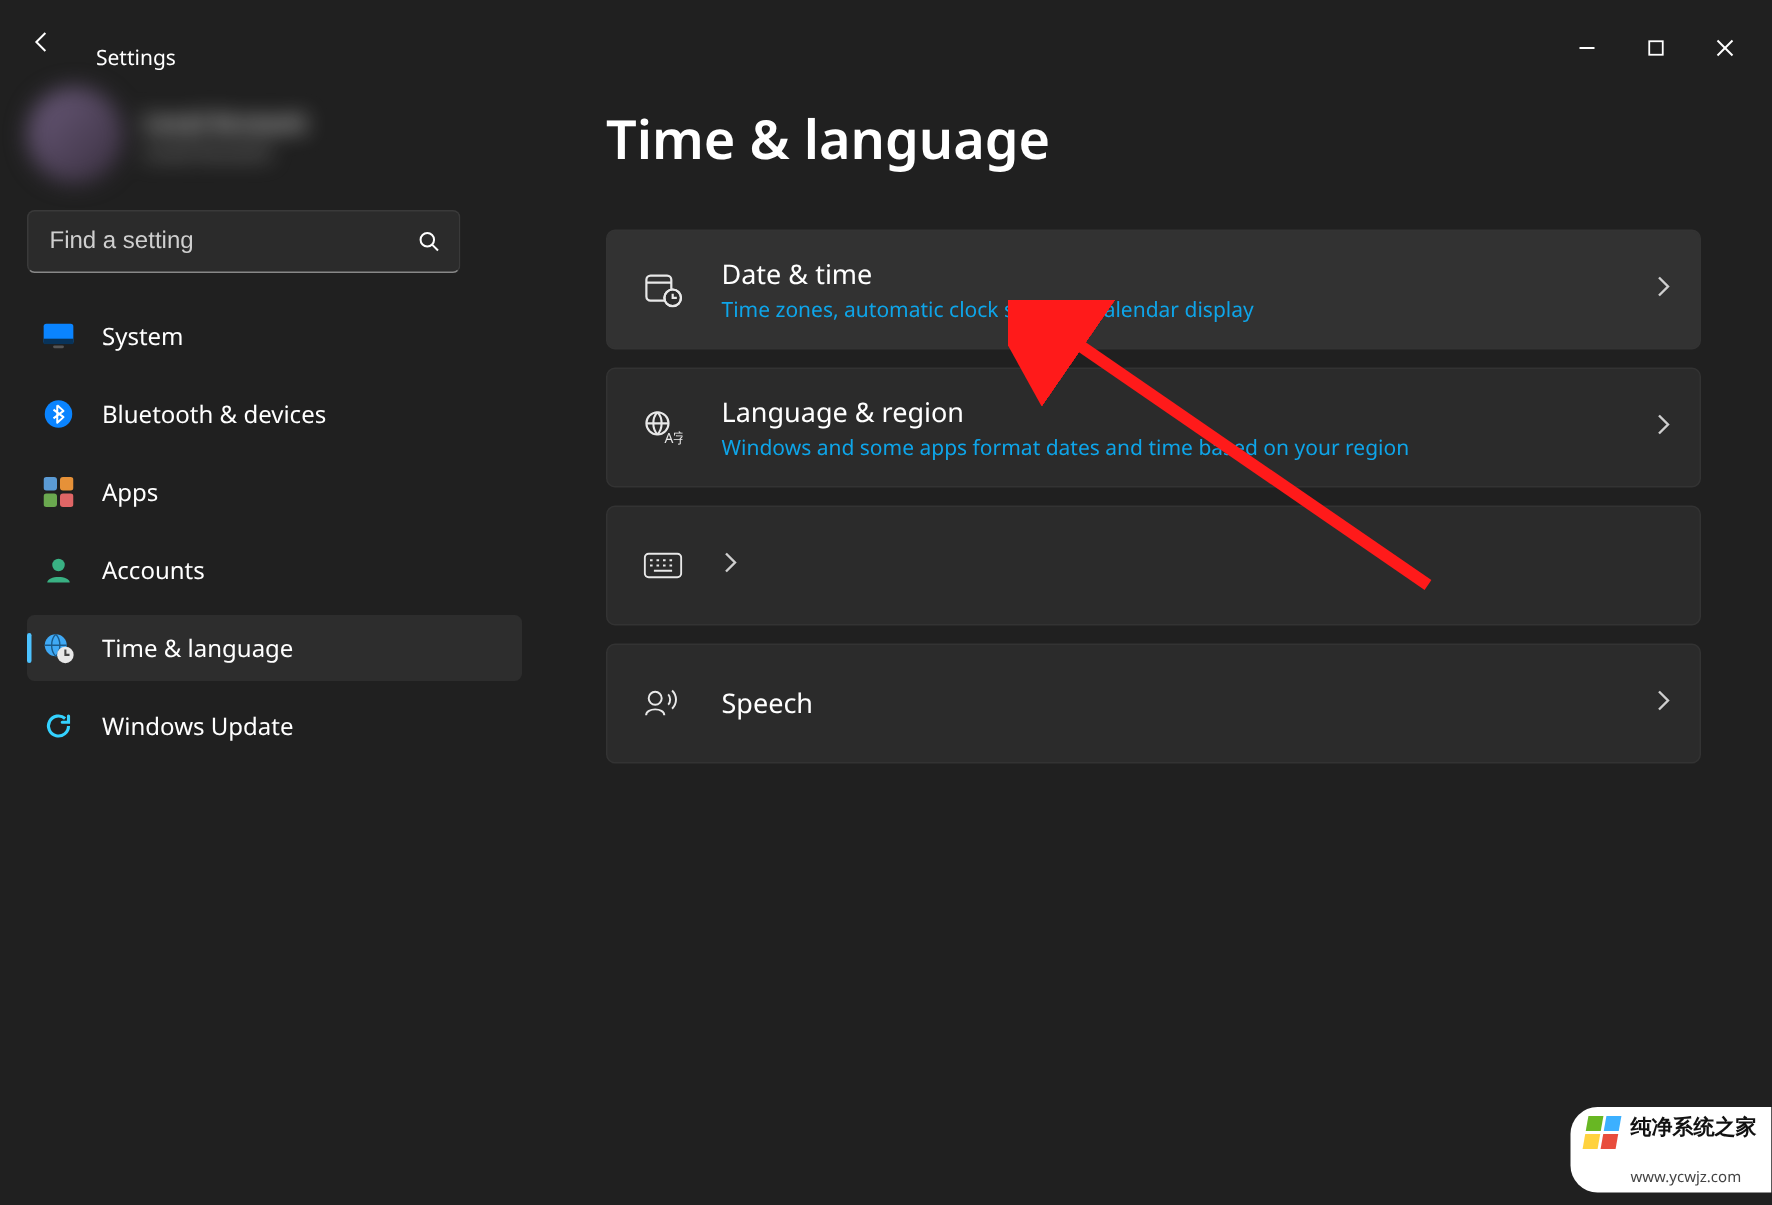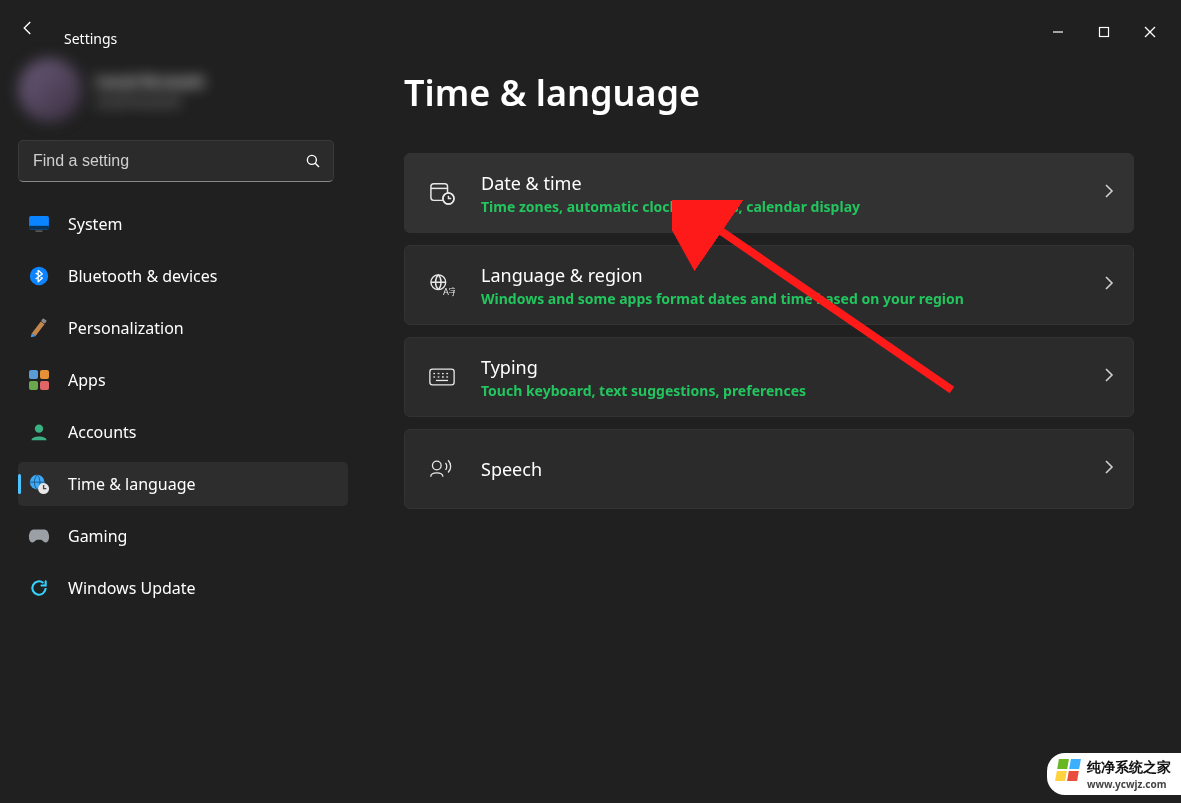--- a/index.html
+++ b/index.html
@@ -40,21 +40,21 @@
   }
   .avatar {
     width: 64px; height: 64px; border-radius: 50%;
     background: linear-gradient(135deg,#6a5a7a,#3a3040);
   }
   .profile-text .name { font-size: 16px; font-weight:600; color:#f0f0f0;}
   .profile-text .sub { font-size: 13px; color:#bdbdbd;}
   .search-wrap {
     position: relative;
     margin-bottom: 20px;
-    width: 316px;
+    width: 289px;
   }
   .search {
     width: 100%; height: 42px;
     background: #2b2b2b;
     border: 1px solid #3a3a3a;
     border-bottom: 1px solid #888;
     border-radius: 5px;
     color: #d0d0d0;
     font-size: 16px;
     padding: 0 40px 0 14px;
@@ -97,38 +97,38 @@
     border-radius:6px;
     height:80px;
     display:flex; align-items:center;
     padding: 0 18px 0 24px;
     gap: 26px;
   }
   .card.hover { background:#323232; }
   .card .cico { width:26px; display:flex; align-items:center; justify-content:center;}
   .card .ctext { flex:1; }
   .card .ctitle { font-size:18px; color:#fff;}
-  .card .csub { font-size:14px; color:#22c55e; margin-top:2px;font-weight:bold;}
+  .card .csub { font-size:14px; color:#0ea5e9; margin-top:2px;}
   .chev { color:#cfcfcf; }
 
   .arrow-annot {
     position:absolute;
     left:672px; top:200px;
     pointer-events:none;
   }
   .watermark {
     position:absolute; right:0; bottom:8px;
     background:#fff; color:#111;
     font-size:14px; font-weight:700;
     padding:4px 10px 4px 40px;
     border-top-left-radius:18px;
     border-bottom-left-radius:18px;
     display:flex; align-items:flex-start; gap:8px;
   }
-  .watermark .sub { font-size:10px; font-weight:700; color:#444; display:block;}
+  .watermark .sub { font-size:10px; font-weight:400; color:#444; display:block;margin-top:16px;}
   .wmlogo {
     position:absolute; left:10px; top:6px;
     width:22px; height:22px;
     display:grid; grid-template-columns:1fr 1fr; grid-template-rows:1fr 1fr; gap:2px;
     transform:skewX(-10deg);
   }
   .wmlogo span:nth-child(1){background:#68b723;}
   .wmlogo span:nth-child(2){background:#3cb0ff;}
   .wmlogo span:nth-child(3){background:#ffd23f;}
   .wmlogo span:nth-child(4){background:#e84d3d;}
@@ -197,30 +197,20 @@
         <span class="nav-ico">
           <svg width="20" height="20" viewBox="0 0 24 24">
               <circle cx="12" cy="12" r="11" fill="#0a84ff"></circle>
               <path d="M11 5 L11 19 L16 14.5 L8 8.5 M11 5 L16 9.5 L8 15.5" stroke="#fff" stroke-width="1.6" fill="none" stroke-linejoin="round"></path>
             </svg>
         </span>
         <span>Bluetooth &amp; devices</span>
       </div>
       <div class="nav-item">
         <span class="nav-ico">
-          <svg width="22" height="22" viewBox="0 0 24 24">
-              <path d="M4 18 L14 5 L18 8 L8 21 Z" fill="#c3874b"></path>
-              <path d="M4 18 L8 21 L3 22 Z" fill="#3ba0ff"></path>
-              <rect x="15" y="2" width="5" height="4" rx="1" transform="rotate(35 17 4)" fill="#888"></rect>
-            </svg>
-        </span>
-        <span>Personalization</span>
-      </div>
-      <div class="nav-item">
-        <span class="nav-ico">
           <svg width="20" height="20" viewBox="0 0 20 20">
               <rect x="0" y="0" width="9" height="9" rx="2" fill="#5b9bd5"></rect>
               <rect x="11" y="0" width="9" height="9" rx="2" fill="#e69138"></rect>
               <rect x="0" y="11" width="9" height="9" rx="2" fill="#6aa84f"></rect>
               <rect x="11" y="11" width="9" height="9" rx="2" fill="#e06666"></rect>
             </svg>
         </span>
         <span>Apps</span>
       </div>
       <div class="nav-item">
@@ -235,28 +225,20 @@
       <div class="nav-item selected">
         <span class="nav-ico">
           <svg width="22" height="22" viewBox="0 0 24 24">
               <circle cx="10" cy="10" r="8" fill="#3fa9f5"></circle>
               <path d="M2 10 H18 M10 2 C6 6 6 14 10 18 M10 2 C14 6 14 14 10 18" stroke="#1a5a8a" stroke-width="1" fill="none"></path>
               <circle cx="17" cy="17" r="6" fill="#e8e8e8"></circle>
               <path d="M17 13 V17 H20" stroke="#444" stroke-width="1.5" fill="none"></path>
             </svg>
         </span>
         <span>Time &amp; language</span>
-      </div>
-      <div class="nav-item">
-        <span class="nav-ico">
-          <svg width="22" height="16" viewBox="0 0 24 16" fill="#9aa0a6">
-              <path d="M6 1 H18 C21 1 23 5 23 9 C23 13 21 15 19 15 C17 15 16 12 14 12 H10 C8 12 7 15 5 15 C3 15 1 13 1 9 C1 5 3 1 6 1 Z"></path>
-            </svg>
-        </span>
-        <span>Gaming</span>
       </div>
       <div class="nav-item">
         <span class="nav-ico">
           <svg width="20" height="20" viewBox="0 0 24 24" fill="none" stroke="#34d2ff" stroke-width="2.5">
               <path d="M20 12 A8 8 0 1 1 17.3 6"></path>
               <path d="M20 4 V9 H15" stroke-linecap="round"></path>
             </svg>
         </span>
         <span>Windows Update</span>
       </div>
@@ -316,24 +298,20 @@
               <line x1="10" y1="6" x2="12" y2="6"></line>
               <line x1="15" y1="6" x2="17" y2="6"></line>
               <line x1="20" y1="6" x2="22" y2="6"></line>
               <line x1="5" y1="10" x2="7" y2="10"></line>
               <line x1="10" y1="10" x2="12" y2="10"></line>
               <line x1="15" y1="10" x2="17" y2="10"></line>
               <line x1="20" y1="10" x2="22" y2="10"></line>
               <line x1="8" y1="14" x2="22" y2="14"></line>
             </svg>
         </span>
-        <div class="ctext">
-          <div class="ctitle">Typing</div>
-          <div class="csub">Touch keyboard, text suggestions, preferences</div>
-        </div>
         <span class="chev">
           <svg width="12" height="16" viewBox="0 0 10 16" fill="none" stroke="#cfcfcf" stroke-width="1.6">
               <path d="M2 2 L8 8 L2 14"></path>
             </svg>
         </span>
       </div>
 
       <div class="card">
         <span class="cico">
           <svg width="28" height="24" viewBox="0 0 30 26" fill="none" stroke="#e8e8e8" stroke-width="1.5">

